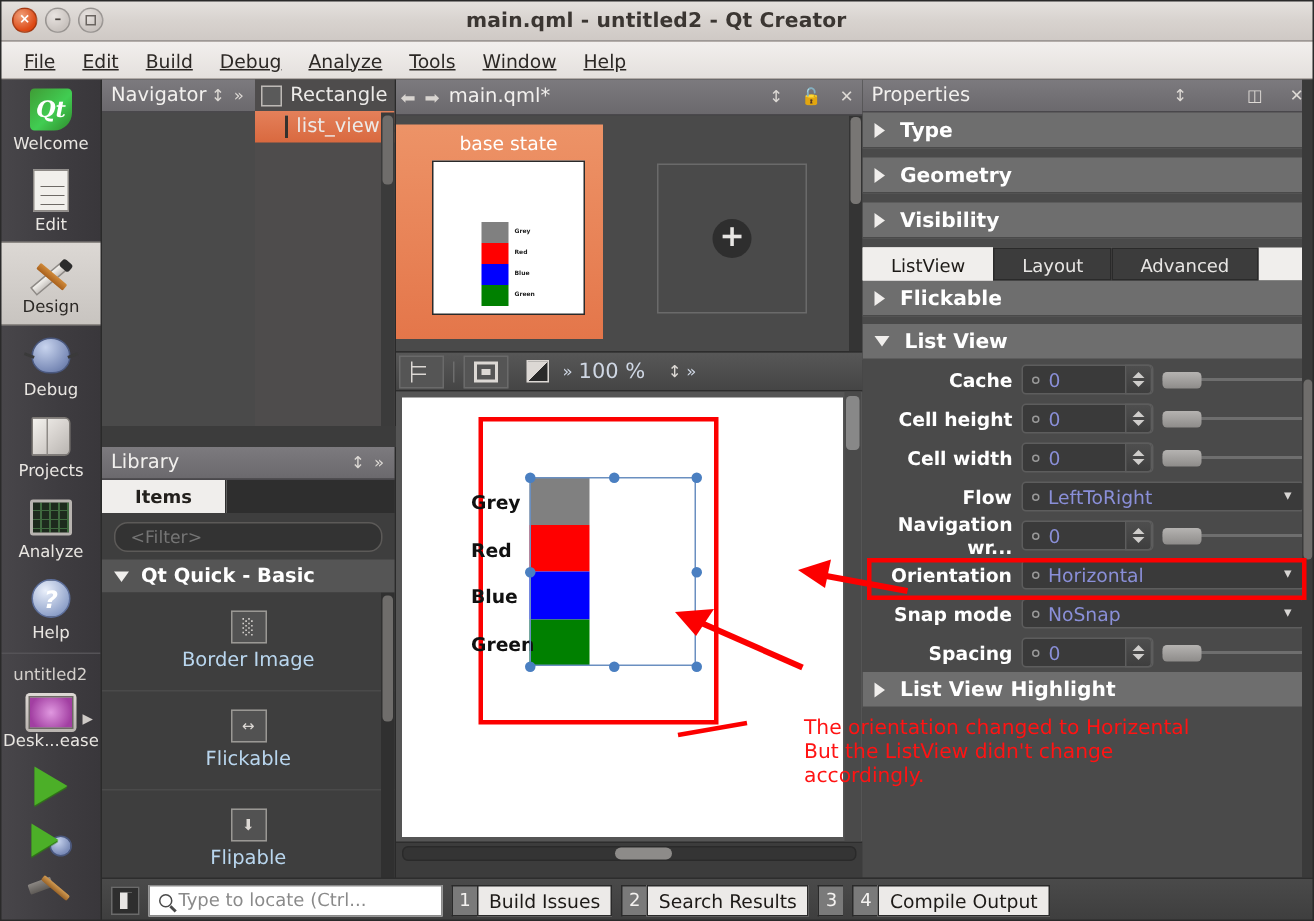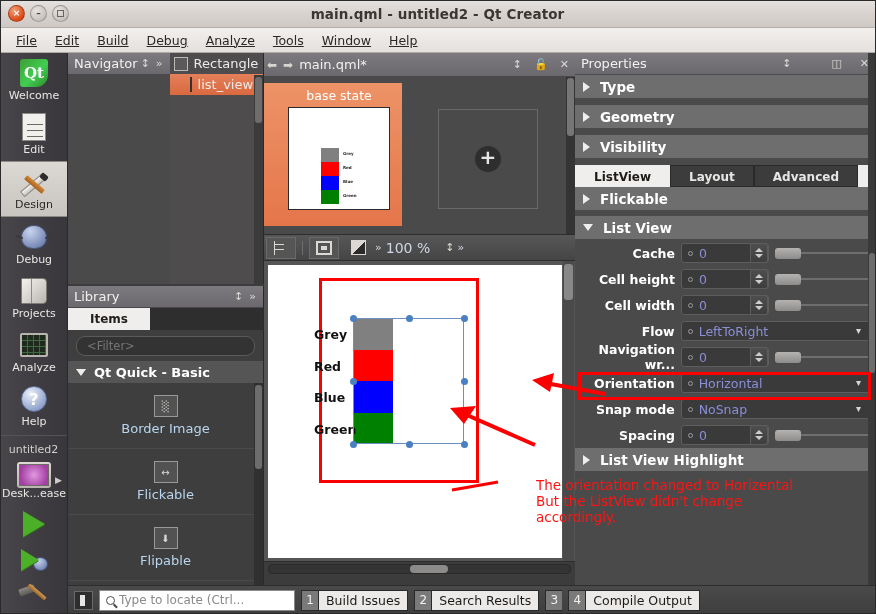--- a/index.html
+++ b/index.html
@@ -62,21 +62,21 @@
   .mode {
     position: relative; width: 68px; padding: 4px 0 5px;
     display: flex; flex-direction: column; align-items: center;
     color: #e9e6e2; font-size: 11px;
   }
   .mode.active {
     background: linear-gradient(to bottom, #dcd8d4, #c8c4c0);
     color: #2b2825;
     border-top: 1px solid #8d8985; border-bottom: 1px solid #8d8985;
   }
-  .mode .ico { width: 34px; height: 32px; margin-bottom: 1px; position: relative; }
+  .mode .ico { width: 34px; height: 32px; margin-bottom: 1px; position: relative; font-style: italic; }
   .mode .lbl { line-height: 12px; }
   .modesep { height: 1px; background: #555357; margin: 2px 0; }
 
   
   .ico-qt {
     background: linear-gradient(135deg, #3f9c35 0%, #41cd52 55%, #2f8a2c 100%);
     border-radius: 3px 3px 12px 3px; width: 28px; height: 28px; margin: 2px 3px;
     color: #fff; font-weight: bold; font-size: 15px;
     display:flex; align-items:center; justify-content:center;
     font-family:"DejaVu Serif", serif;
@@ -188,21 +188,21 @@
     background-image: repeating-linear-gradient(to bottom, transparent 0 3px, #44403c 3px 4px);
     background-position: 2px 2px; background-size: 10px 100%; background-repeat: no-repeat;
   }
   .nav-row .eye { margin-left: auto; margin-right: 8px; font-size: 11px; color: #3d3b39; }
   .nav-scroll {
     position: absolute; right: 0; top: 22px; width: 9px; bottom: 0; background: #3b3b3b;
   }
   .nav-scroll .thumb { position:absolute; left:1px; top:2px; width:7px; height: 46px; background: #6f6d6b; border-radius: 3px;}
 
   .library {
-    position: absolute; left: 68px; top: 286px; width: 196px; height: 299px;
+    position: absolute; left: 68px; top: 298px; width: 196px; height: 299px;
     background: #3e3e3e; border-right: 1px solid #2a2a2a;
     display: flex; flex-direction: column;
   }
   .lib-tabs { height: 22px; display: flex; background: #2e2e2e; }
   .lib-tab {
     flex: 0 0 auto; padding: 0 22px; height: 22px; line-height: 22px;
     font-size: 12px; font-weight: bold; color: #b9d6ee; background: #4a4a4a;
     border-right: 1px solid #2e2e2e;
   }
   .lib-tab.active { background: #f0eeec; color: #23201d; }
@@ -321,21 +321,21 @@
   .psection {
     height: 24px; background: #6e6e6e; display:flex; align-items:center; gap: 10px;
     color: #ffffff; font-weight: bold; font-size: 13.5px; padding-left: 8px;
     border-bottom: 1px solid #4a4a4a;
   }
   .tri-r { width:0;height:0;border-left: 7px solid #f0eeec; border-top:5px solid transparent; border-bottom:5px solid transparent; }
   .tri-d { width:0;height:0;border-top: 7px solid #f0eeec; border-left:5px solid transparent; border-right:5px solid transparent; }
   .ptabs { height: 22px; display: flex; background: #f0eeec; }
   .ptab {
     padding: 0 18px; height: 22px; line-height: 22px; font-size: 12px;
-    font-weight: bold; color: #e8e6e4; background: #3c3c3c; border: 1px solid #2a2a2a;
+    font-weight: normal; color: #e8e6e4; background: #3c3c3c; border: 1px solid #2a2a2a;
   }
   .ptab.active { background: #f0eeec; color: #1d1a17; border-color: #f0eeec; }
   .prow { height: 26px; display: flex; align-items: center; gap: 6px; padding: 0 6px 0 0; }
   .plabel { width: 100px; text-align: right; color: #ffffff; font-size: 12.5px; font-weight: bold; }
   .pfield {
     height: 20px; background: #3a3a3a; border: 1px solid #5d5d5d; border-radius: 3px;
     display: flex; align-items: center; color: #8a8fd8; font-size: 12.5px; padding-left: 6px;
   }
   .pfield .dot { width: 5px; height: 5px; border: 1px solid #9a9a9a; border-radius: 50%; margin-right: 6px; }
   .pfield.num { width: 88px; position: relative; }

